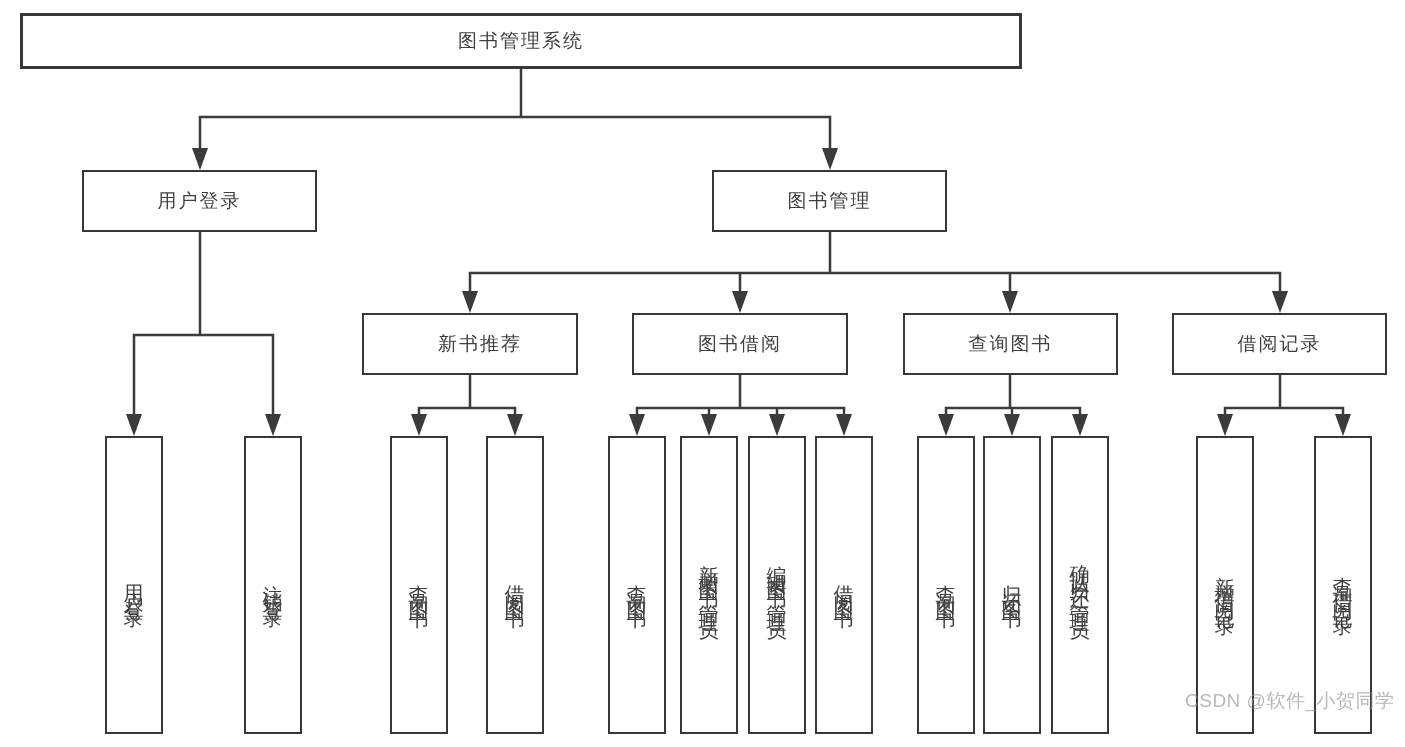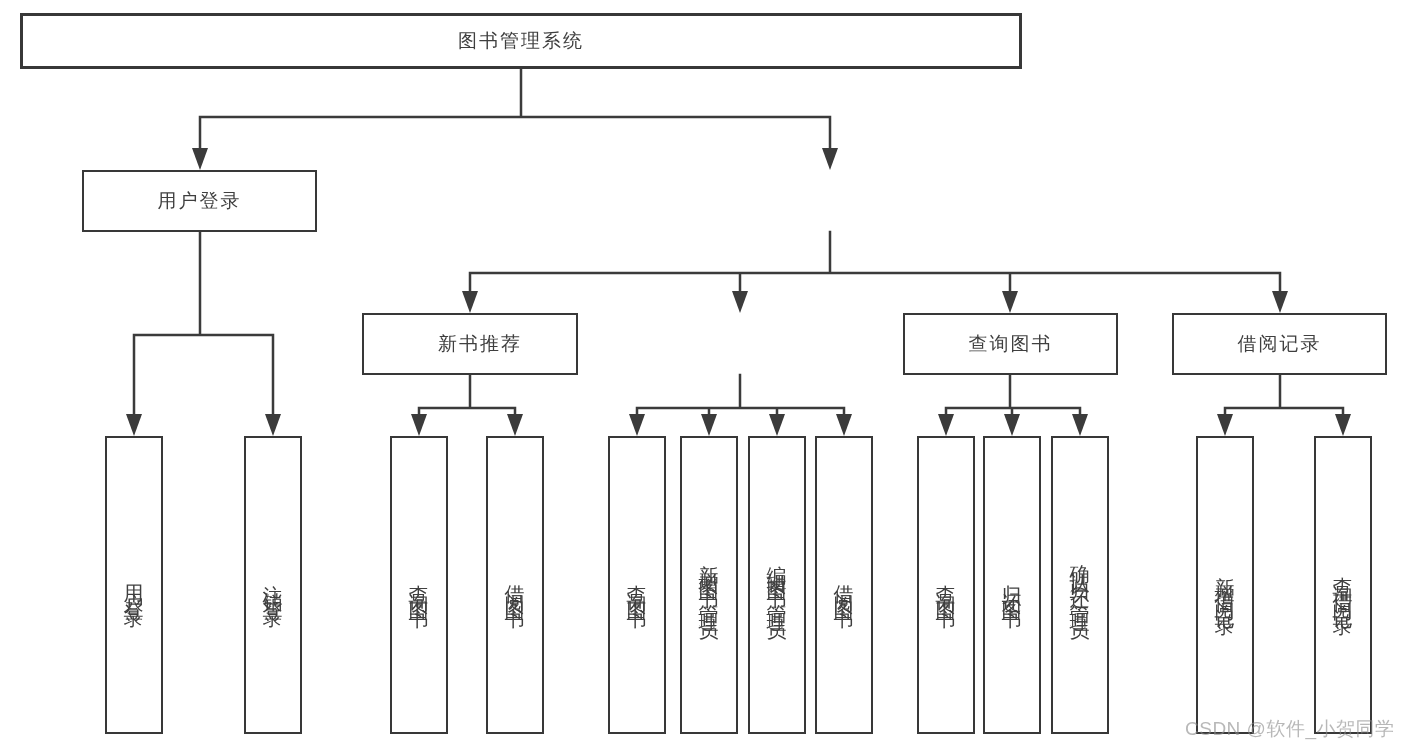--- a/index.html
+++ b/index.html
@@ -8,21 +8,21 @@
   .canvas{position:absolute;left:0;top:0;width:1405px;height:747px;background:#ffffff;}
   .conn{position:absolute;left:0;top:0;width:1405px;height:747px;pointer-events:none;}
   .node{position:absolute;box-sizing:border-box;border:2.5px solid #383838;background:#ffffff;
         display:flex;align-items:center;justify-content:center;
         color:#3f3f3f;font-size:19px;letter-spacing:2px;white-space:nowrap;z-index:2;}
   .node.root{border-width:3px;}
   .vnode{position:absolute;box-sizing:border-box;border:2.5px solid #383838;background:#ffffff;
         display:flex;align-items:center;justify-content:center;
         writing-mode:vertical-rl;text-orientation:mixed;
         color:#3f3f3f;font-size:20px;letter-spacing:8px;line-height:1;z-index:2;}
-  .watermark{position:absolute;left:1185px;top:716px;font-size:19px;
+  .watermark{position:absolute;left:1185px;top:688px;font-size:19px;
         color:rgba(140,140,140,0.62);letter-spacing:0.5px;white-space:nowrap;z-index:6;}
 </style>
 </head>
 <body>
 
 <div class="canvas">
 
   <svg class="conn" width="1405" height="747" viewBox="0 0 1405 747" fill="none" xmlns="http://www.w3.org/2000/svg">
     <g stroke="#3b3b3b" stroke-width="2.5" stroke-linecap="square" fill="#3b3b3b">
 
@@ -72,22 +72,24 @@
         <polygon stroke="none" points="1217,414 1233,414 1225,436"></polygon>
         <polygon stroke="none" points="1335,414 1351,414 1343,436"></polygon>
       </g>
 
     </g>
   </svg>
 
   <div class="node root" style="left:20px;top:13px;width:1002px;height:56px;">图书管理系统</div>
 
   <div class="node" style="left:82px;top:170px;width:235px;height:62px;">用户登录</div>
+  <div class="node" style="left:712px;top:170px;width:235px;height:62px;">图书管理</div>
 
   <div class="node" style="left:362px;top:313px;width:216px;height:62px;padding-left:20px;">新书推荐</div>
+  <div class="node" style="left:632px;top:313px;width:216px;height:62px;">图书借阅</div>
   <div class="node" style="left:903px;top:313px;width:215px;height:62px;">查询图书</div>
   <div class="node" style="left:1172px;top:313px;width:215px;height:62px;">借阅记录</div>
 
   <div class="vnode" style="left:105px;top:436px;width:58px;height:298px;">用户登录</div>
   <div class="vnode" style="left:244px;top:436px;width:58px;height:298px;">注销登录</div>
 
   <div class="vnode" style="left:390px;top:436px;width:58px;height:298px;">查询图书</div>
   <div class="vnode" style="left:486px;top:436px;width:58px;height:298px;">借阅图书</div>
 
   <div class="vnode" style="left:608px;top:436px;width:58px;height:298px;">查询图书</div>

